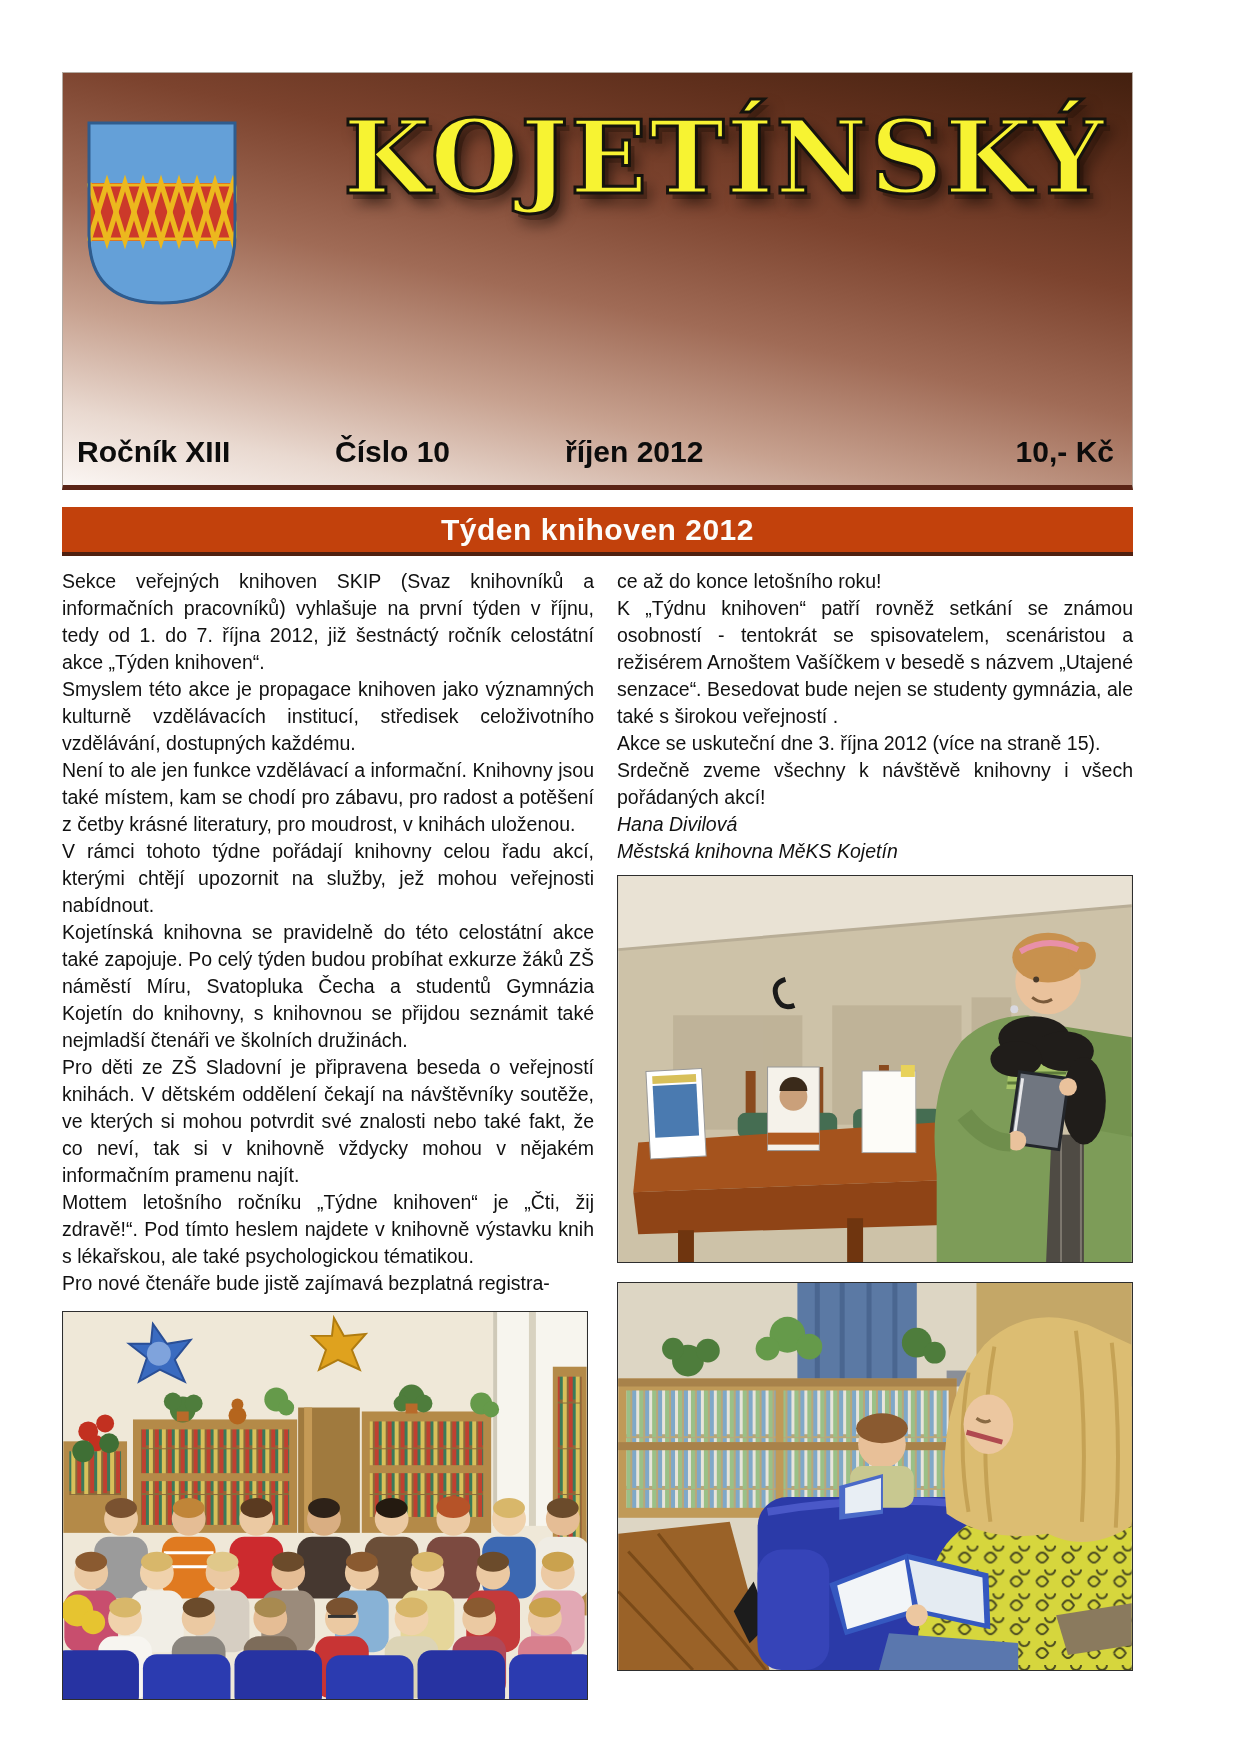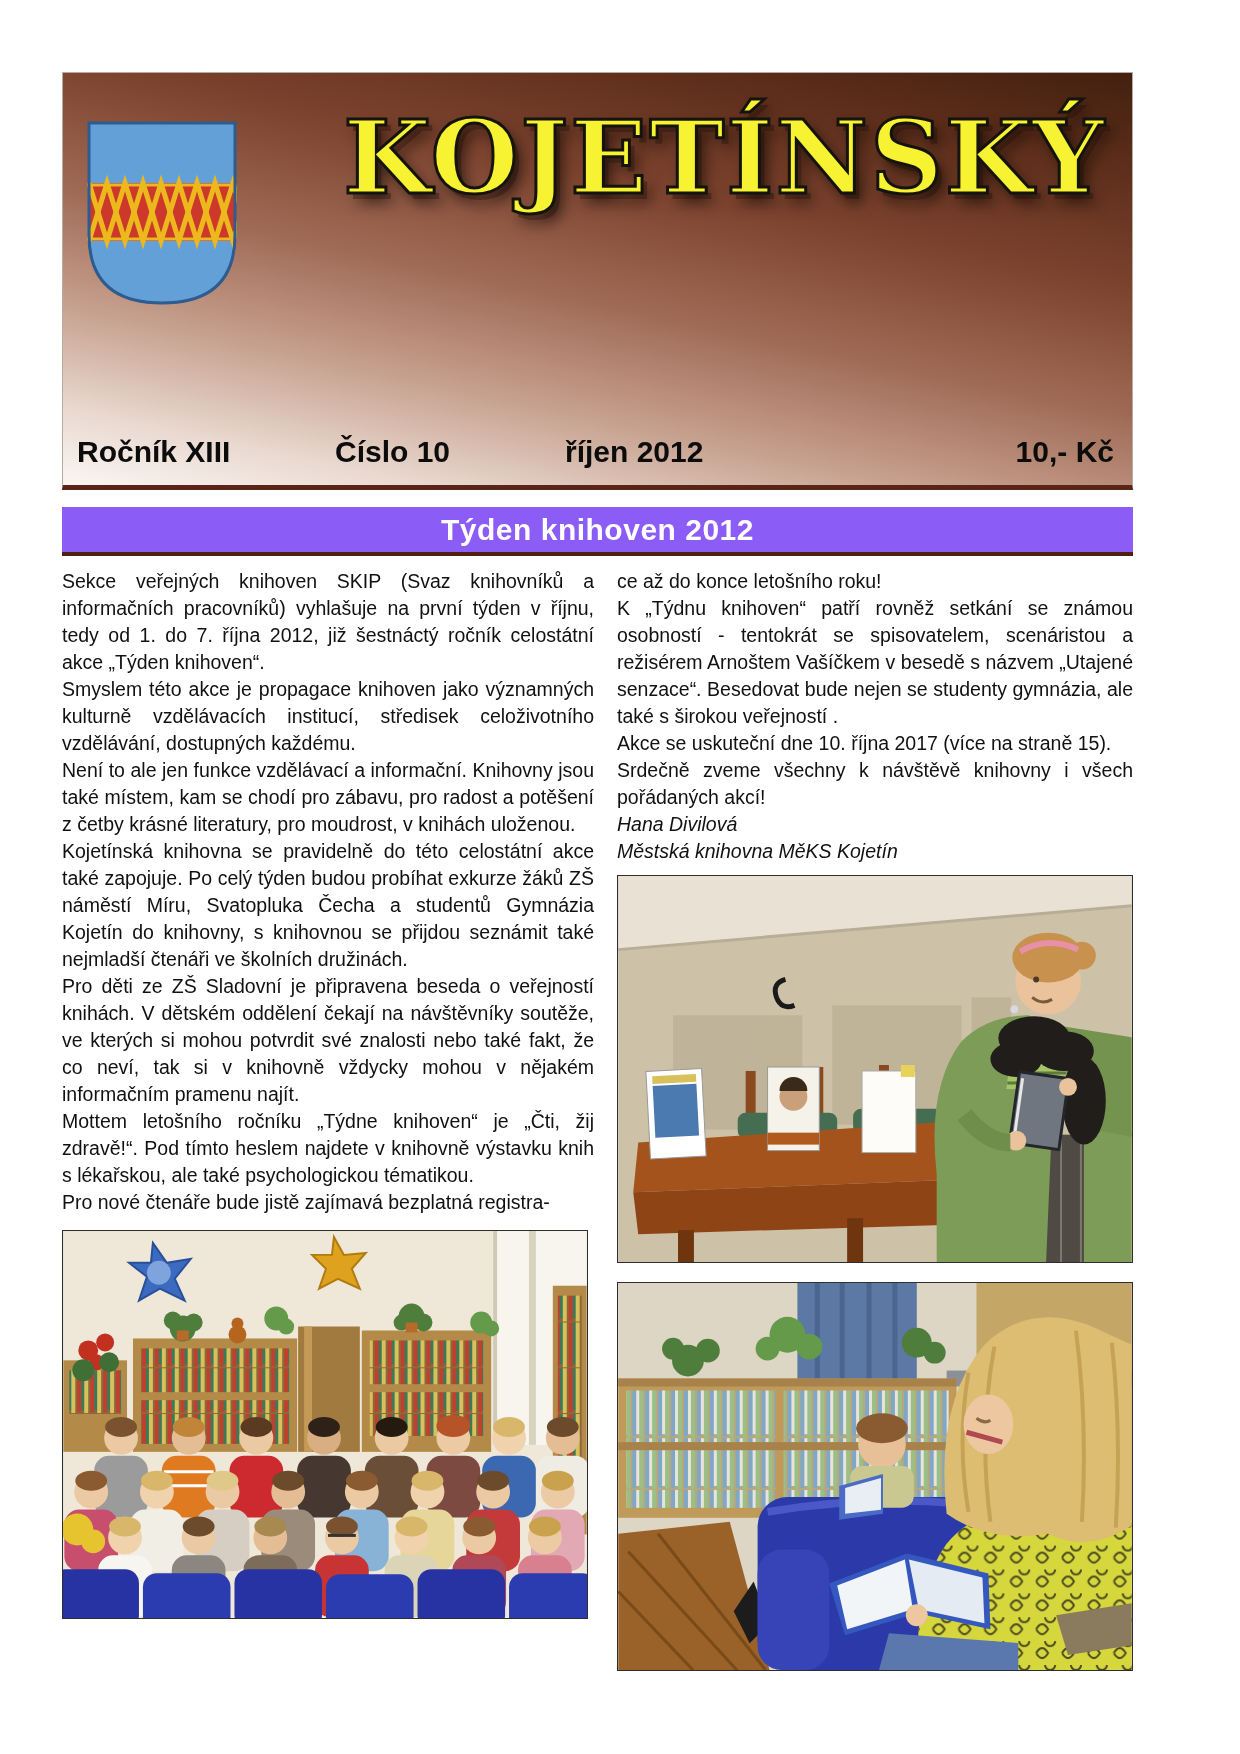--- a/index.html
+++ b/index.html
@@ -27,21 +27,21 @@
   }
   .t1{top:34px;font-size:101px;}
   .t2{top:168px;font-size:79px;}
   .meta{position:absolute;left:0;right:0;bottom:12px;height:38px;
         font-weight:bold;font-size:30px;color:#0c0c0c;}
   .meta span{position:absolute;white-space:nowrap;}
   .m1{left:14px;text-align:right;} .m2{left:272px;} .m3{left:502px;} .m4{right:18px;}
 
   
   .banner{
-    margin-top:17px;height:45px;background:#8b5cf6;
+    margin-top:17px;height:45px;background:#c2410c;
     border-bottom:4px solid #4f2010;
     color:#fdfdfb;font-weight:bold;font-size:30px;line-height:45px;
     text-align:center;letter-spacing:.5px;
   }
 
   
   .article{margin-top:12px;display:flex;gap:23px;}
   .col-l{width:540px;}
   .col-r{width:518px;}
   .article p{margin:0;font-size:19.5px;line-height:27px;text-align:justify;}
@@ -78,20 +78,21 @@
   </div>
 
   <div class="banner">Týden knihoven 2012</div>
 
   <div class="article">
 
     <div class="col-l">
       <p>Sekce veřejných knihoven SKIP (Svaz knihovníků a informačních pracovníků) vyhlašuje na první týden v říjnu, tedy od 1. do 7. října 2012, již šestnáctý ročník celostátní akce „Týden knihoven“.</p>
       <p>Smyslem této akce je propagace knihoven jako významných kulturně vzdělávacích institucí, středisek celoživotního vzdělávání, dostupných každému.</p>
       <p>Není to ale jen funkce vzdělávací a informační. Knihovny jsou také místem, kam se chodí pro zábavu, pro radost a potěšení z četby krásné literatury, pro moudrost, v knihách uloženou.</p>
+      <p>V rámci tohoto týdne pořádají knihovny celou řadu akcí, kterými chtějí upozornit na služby, jež mohou veřejnosti nabídnout.</p>
       <p>Kojetínská knihovna se pravidelně do této celostátní akce také zapojuje. Po celý týden budou probíhat exkurze žáků ZŠ náměstí Míru, Svatopluka Čecha a studentů Gymnázia Kojetín do knihovny, s knihovnou se přijdou seznámit také nejmladší čtenáři ve školních družinách.</p>
       <p>Pro děti ze ZŠ Sladovní je připravena beseda o veřejností knihách. V dětském oddělení čekají na návštěvníky soutěže, ve kterých si mohou potvrdit své znalosti nebo také fakt, že co neví, tak si v knihovně vždycky mohou v nějakém informačním pramenu najít.</p>
       <p>Mottem letošního ročníku „Týdne knihoven“ je „Čti, žij zdravě!“. Pod tímto heslem najdete v knihovně výstavku knih s lékařskou, ale také psychologickou tématikou.</p>
       <p>Pro nové čtenáře bude jistě zajímavá bezplatná registra-</p>
 
       <svg id="photo2" class="photo" width="524" height="387" viewBox="0 0 526 389">
         <rect width="526" height="389" fill="#efe8d8"></rect>
         <rect x="432" y="0" width="94" height="215" fill="#f7f5ee"></rect>
         <rect x="468" y="0" width="7" height="215" fill="#d8d2c0"></rect>
         <rect x="432" y="0" width="4" height="215" fill="#cfc9b8"></rect>
@@ -288,21 +289,21 @@
             <rect x="5" width="3" height="42" fill="#3a7a5a"></rect>
             <rect x="8" width="4" height="45" fill="#d8c05a"></rect>
           </pattern>
         </defs>
       </svg>
     </div>
 
     <div class="col-r">
       <p>ce až do konce letošního roku!</p>
       <p>K „Týdnu knihoven“ patří rovněž setkání se známou osobností - tentokrát se spisovatelem, scenáristou a režisérem Arnoštem Vašíčkem v besedě s názvem „Utajené senzace“. Besedovat bude nejen se studenty gymnázia, ale také s širokou veřejností .</p>
-      <p>Akce se uskuteční dne 10. října 2017 (více na straně 15).</p>
+      <p>Akce se uskuteční dne 3. října 2012 (více na straně 15).</p>
       <p>Srdečně zveme všechny k návštěvě knihovny i všech pořádaných akcí!</p>
       <p class="sig">Hana Divilová</p>
       <p class="sig">Městská knihovna MěKS Kojetín</p>
 
       <svg id="photo1" class="photo" width="514" height="386" viewBox="0 0 516 388">
         <rect width="516" height="388" fill="#cdc2a8"></rect>
         <polygon points="0,0 516,0 516,30 0,74" fill="#e9e2d4"></polygon>
         <path d="M0,74 L516,30" stroke="#b8ad96" stroke-width="3" fill="none"></path>
         <g fill="#b5a88c" opacity="0.55">
           <rect x="55" y="140" width="130" height="115"></rect>

